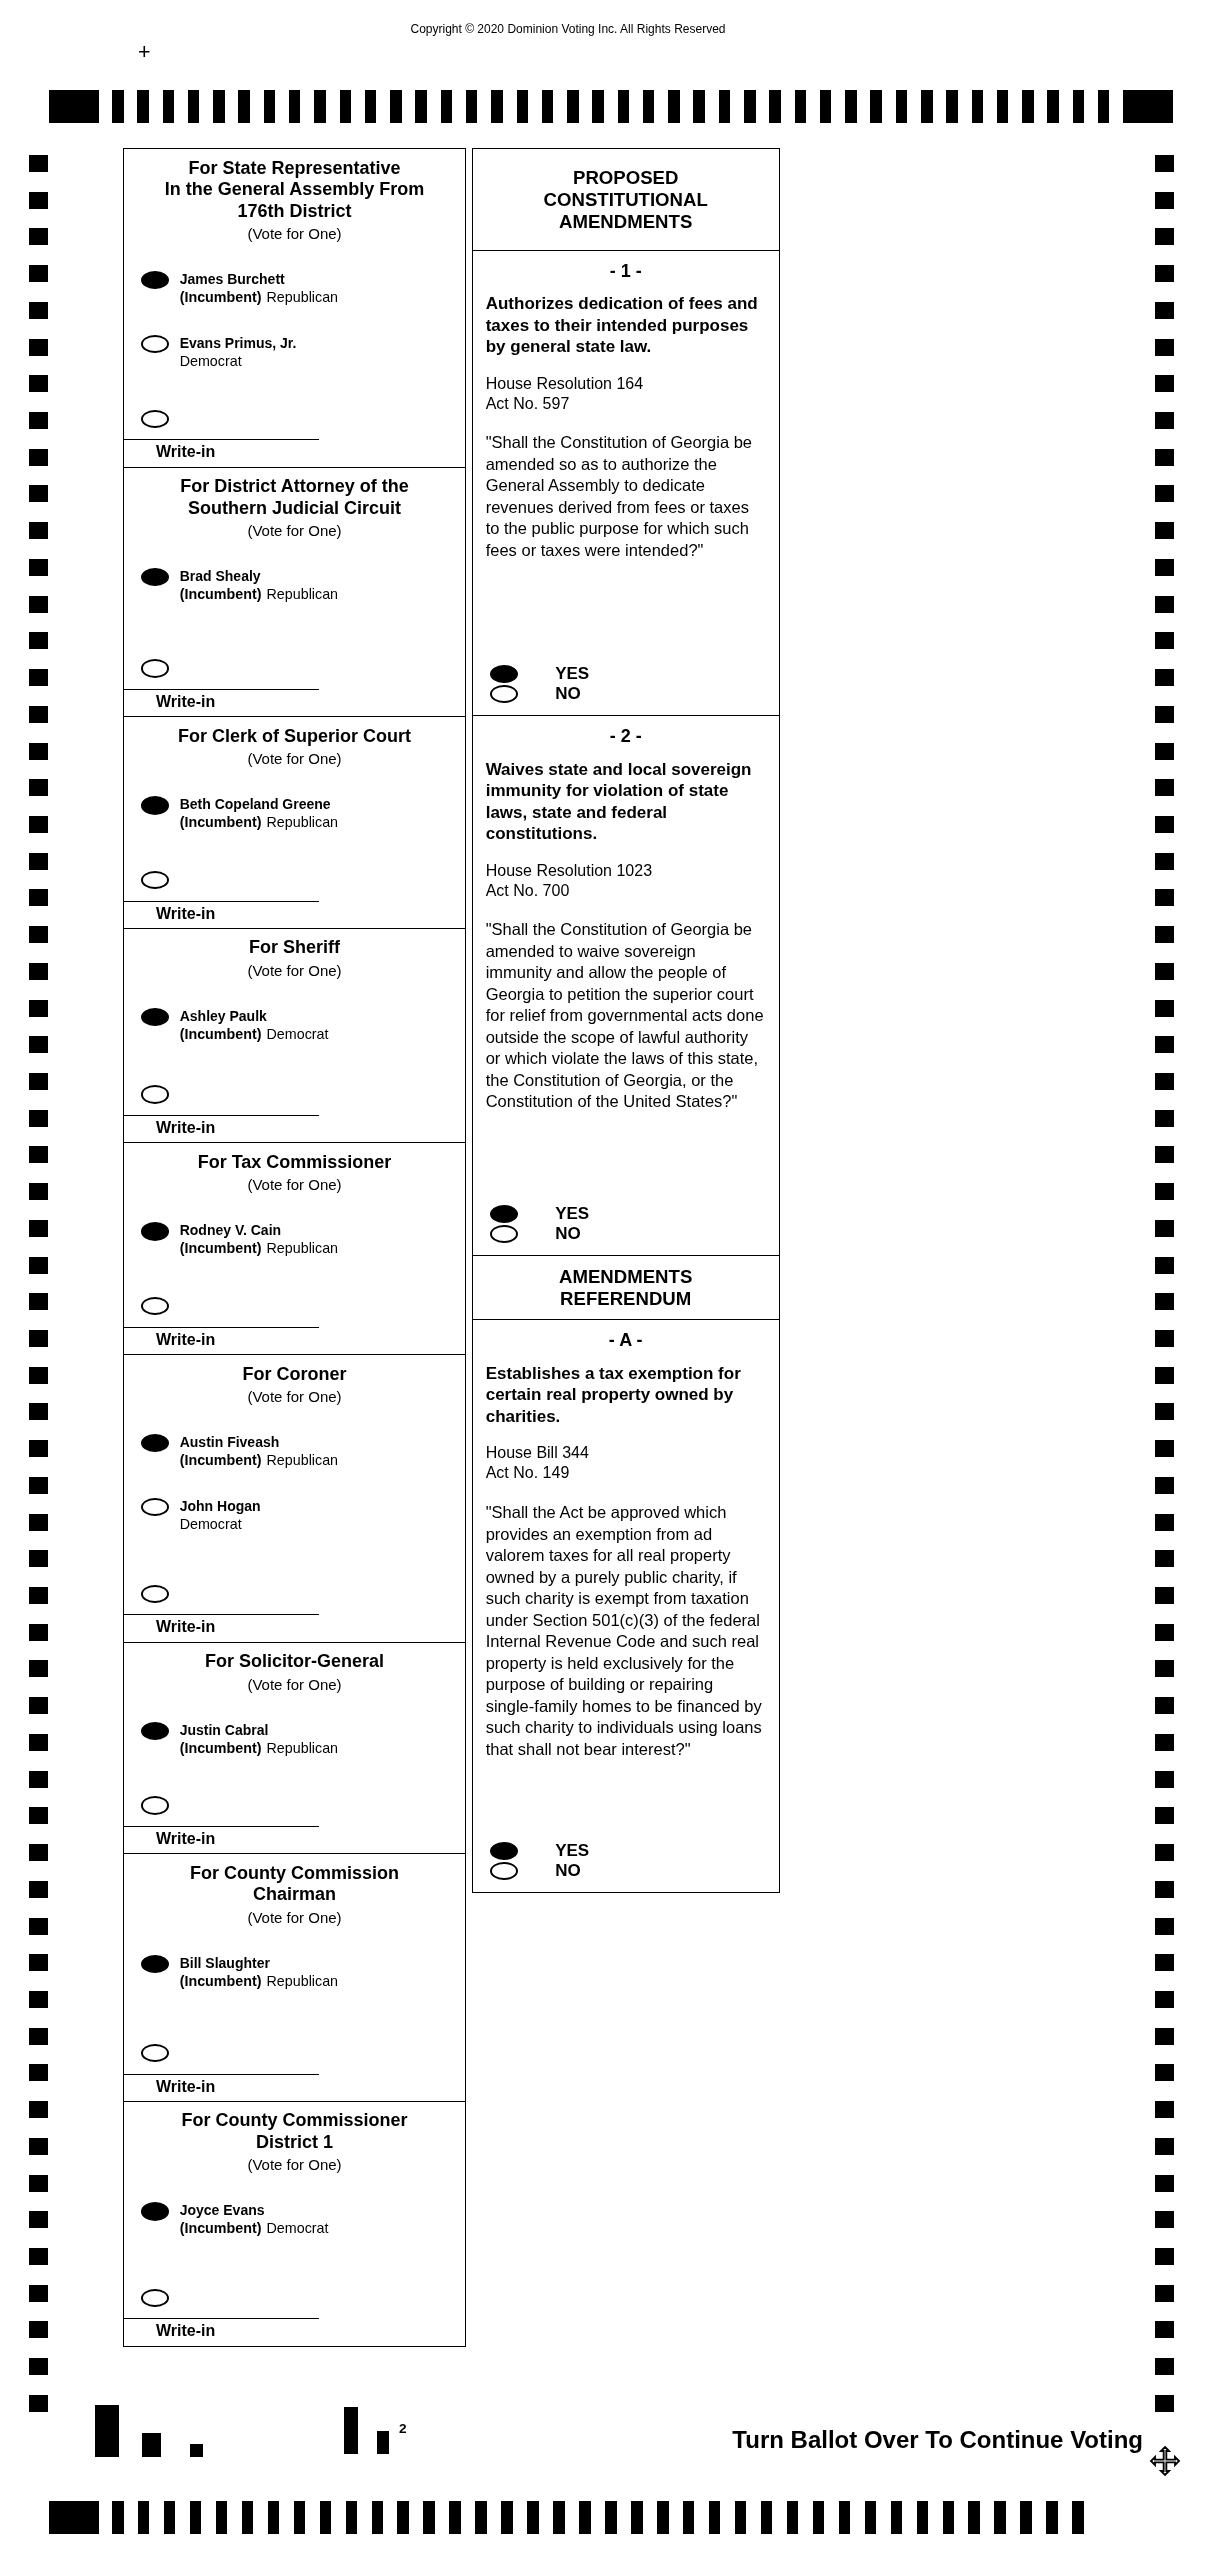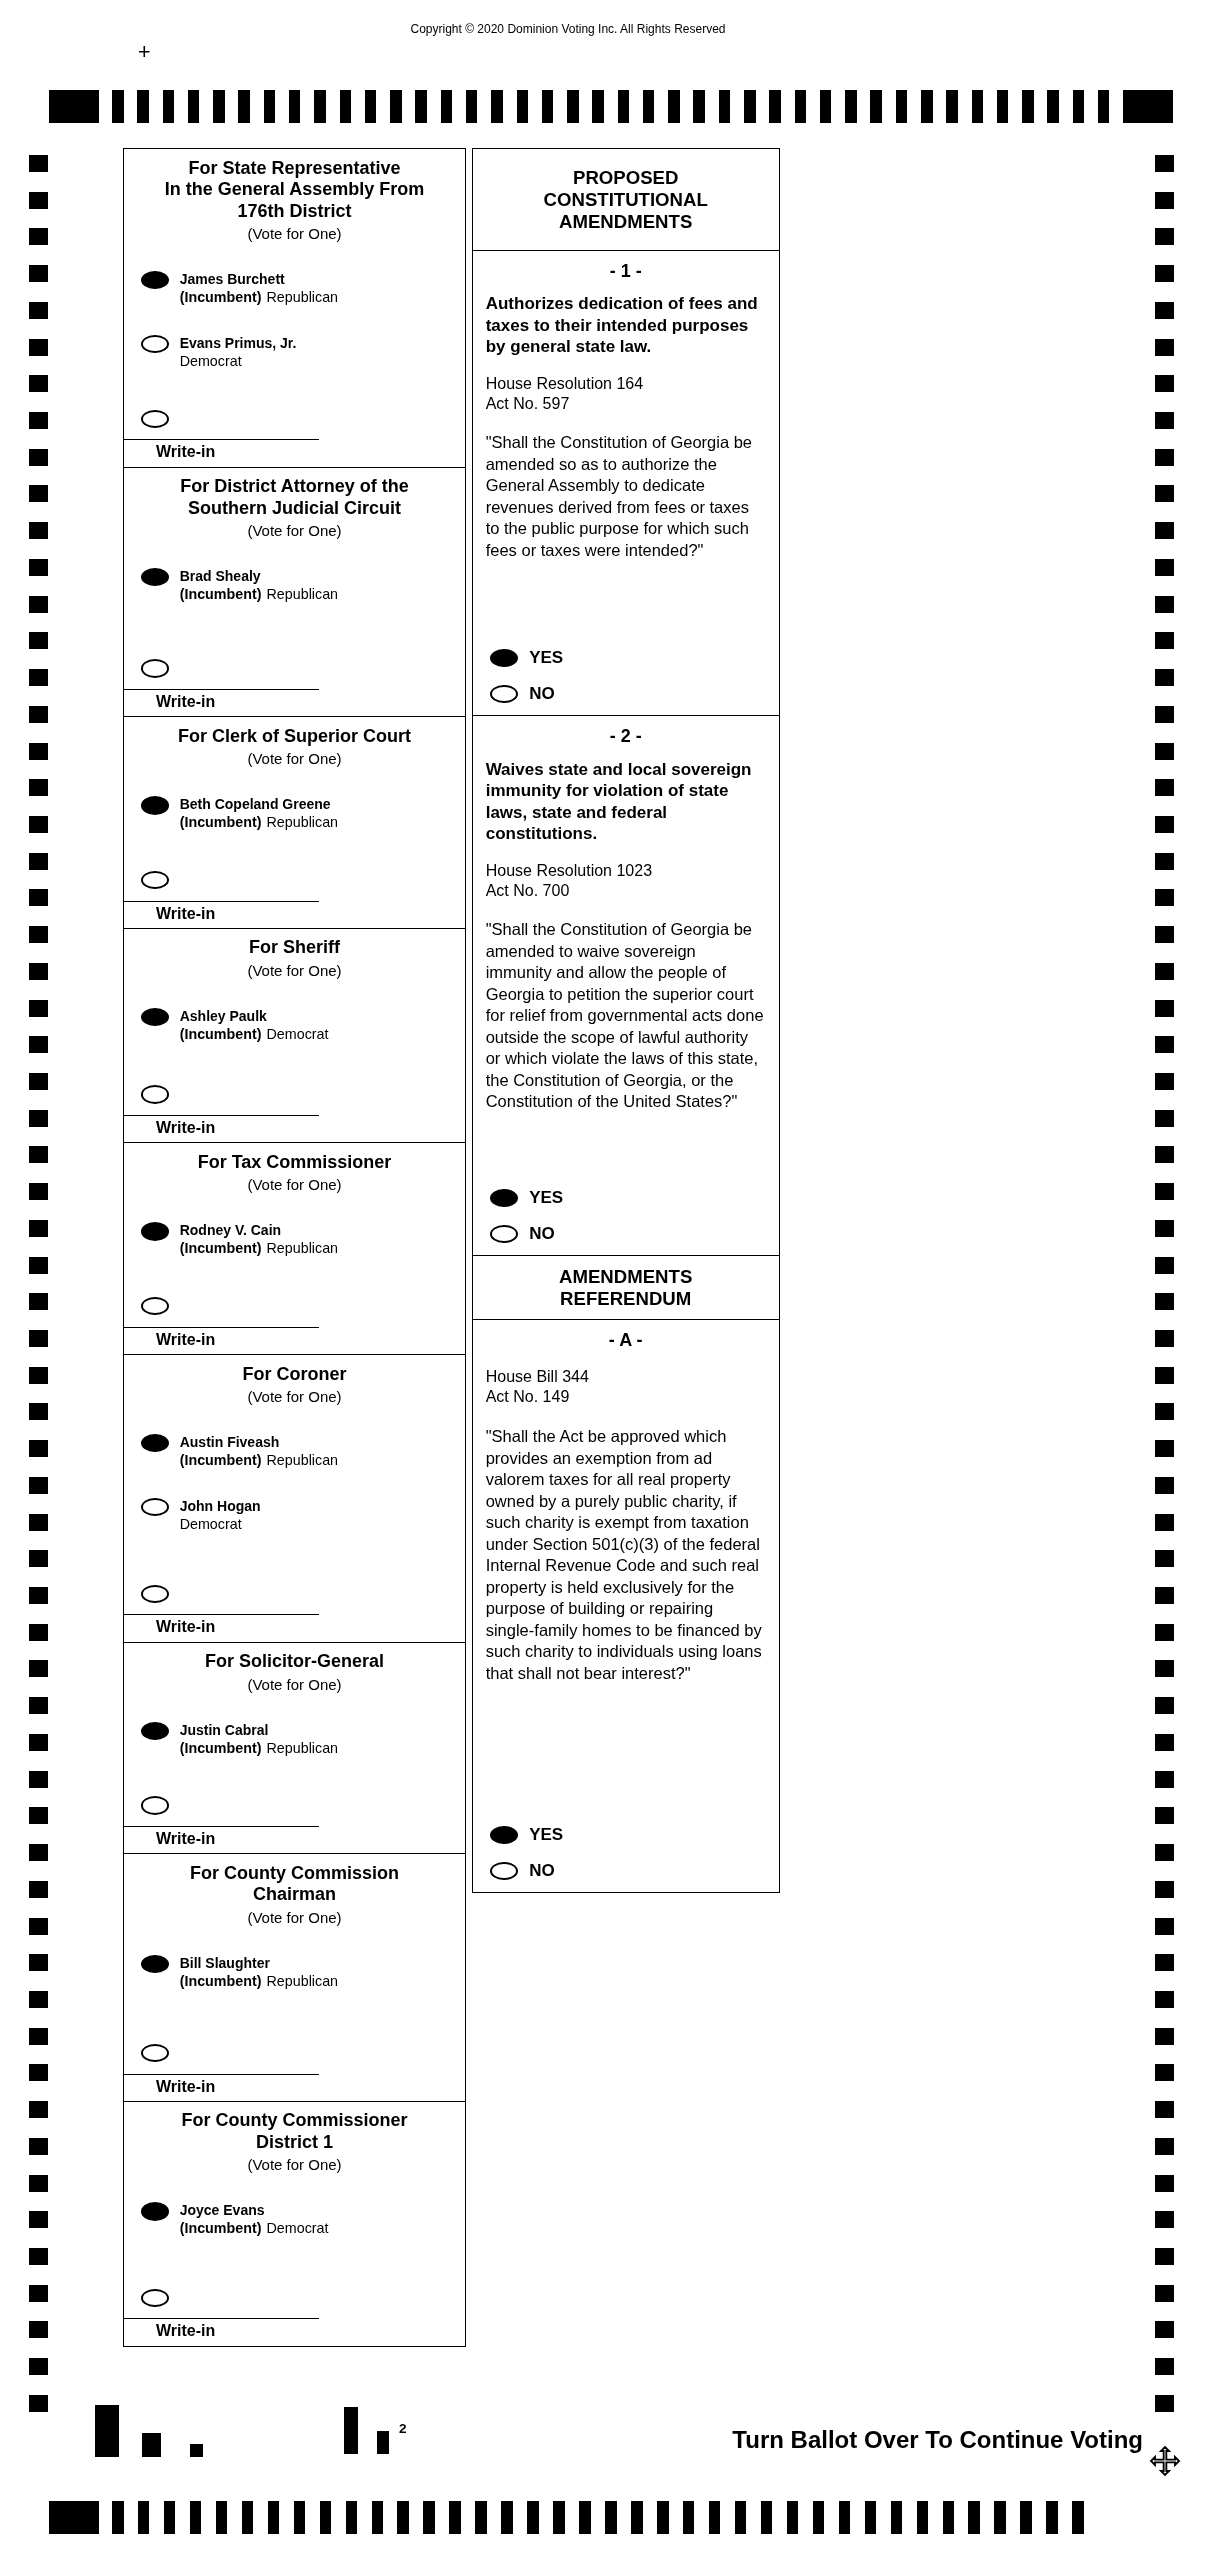--- a/index.html
+++ b/index.html
@@ -62,21 +62,21 @@
   .writein-row{margin-top:0;}
   .writein-line{border-top:1.4px solid #000;width:195px;margin-top:11.5px;}
   .writein-label{font-weight:bold;font-size:16px;padding:2.9px 0 5.7px 32px;}
 
   .header-box{justify-content:center;text-align:center;font-weight:bold;font-size:18.6px;line-height:22px;padding:5.7px 0;}
   .measure-number{margin-top:10px;text-align:center;font-weight:bold;font-size:18px;}
   .measure-summary{margin-top:11.5px;padding:0 13px;font-weight:bold;font-size:17px;line-height:21.5px;}
   .measure-ref{margin-top:16px;padding:0 13px;font-size:16px;line-height:20px;}
   .measure-question{margin-top:18.6px;padding:0 13px;font-size:16.5px;line-height:21.5px;}
   .options-wrap{margin-top:auto;padding:7.2px 0 11.5px;}
-  .option-row{display:flex;align-items:center;padding-left:17px;margin-top:16px;}
+  .option-row{display:flex;align-items:center;padding-left:17px;gap:26px;}
   .option-label{margin-left:11.5px;font-weight:bold;font-size:17px;}
 
   
   .id-marks{position:absolute;left:95px;top:2403px;width:444px;height:54px;}
   .m{position:absolute;background:#000;bottom:0;}
   .m1{left:0;width:24px;height:52px;}
   .m2{left:47px;width:18.6px;height:24px;}
   .m3{left:95px;width:13px;height:13px;}
   .m4{left:249px;width:14.3px;height:47px;bottom:2.9px;}
   .m5{left:282px;width:11.5px;height:23px;bottom:2.9px;}
@@ -510,20 +510,21 @@
             <span class="option-label">NO</span>
           </div>
         </div>
       </div>
       <div class="box header-box">
         <div class="header-line">AMENDMENTS</div>
         <div class="header-line">REFERENDUM</div>
       </div>
       <div class="box measure-box">
         <div class="measure-number">- A -</div>
+        <div class="measure-summary">Establishes a tax exemption for certain real property owned by charities.</div>
         <div class="measure-ref">
           <div class="ref-line">House Bill 344</div>
           <div class="ref-line">Act No. 149</div>
         </div>
         <div class="measure-question">"Shall the Act be approved which provides an exemption from ad valorem taxes for all real property owned by a purely public charity, if such charity is exempt from taxation under Section 501(c)(3) of the federal Internal Revenue Code and such real property is held exclusively for the purpose of building or repairing single-family homes to be financed by such charity to individuals using loans that shall not bear interest?"</div>
         <div class="options-wrap">
           <div class="option-row">
             <span class="oval filled"></span>
             <span class="option-label">YES</span>
           </div>

